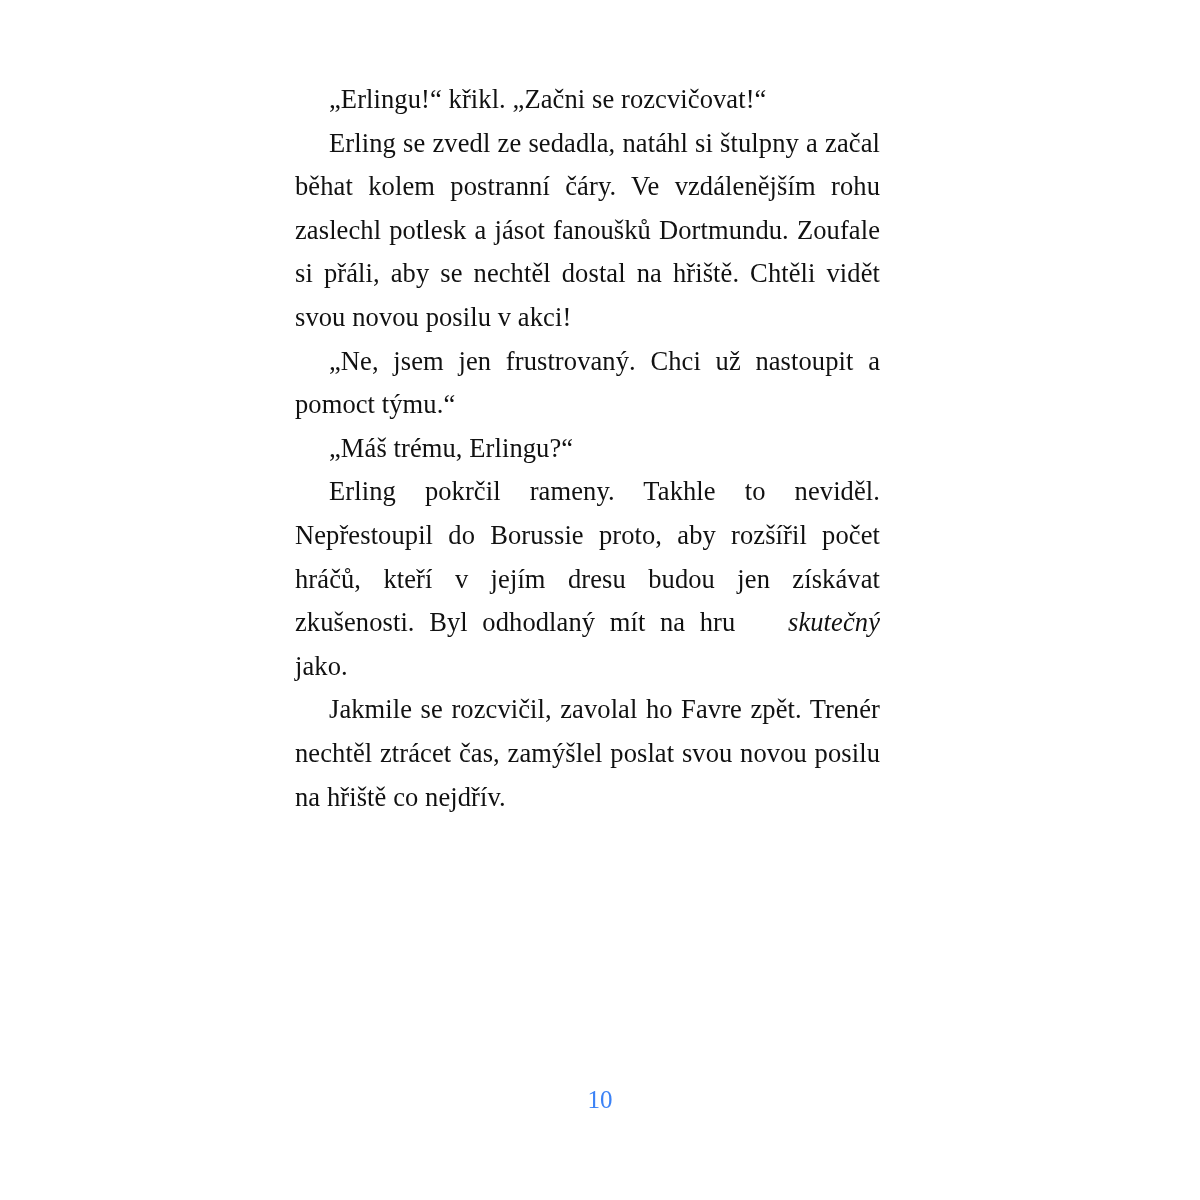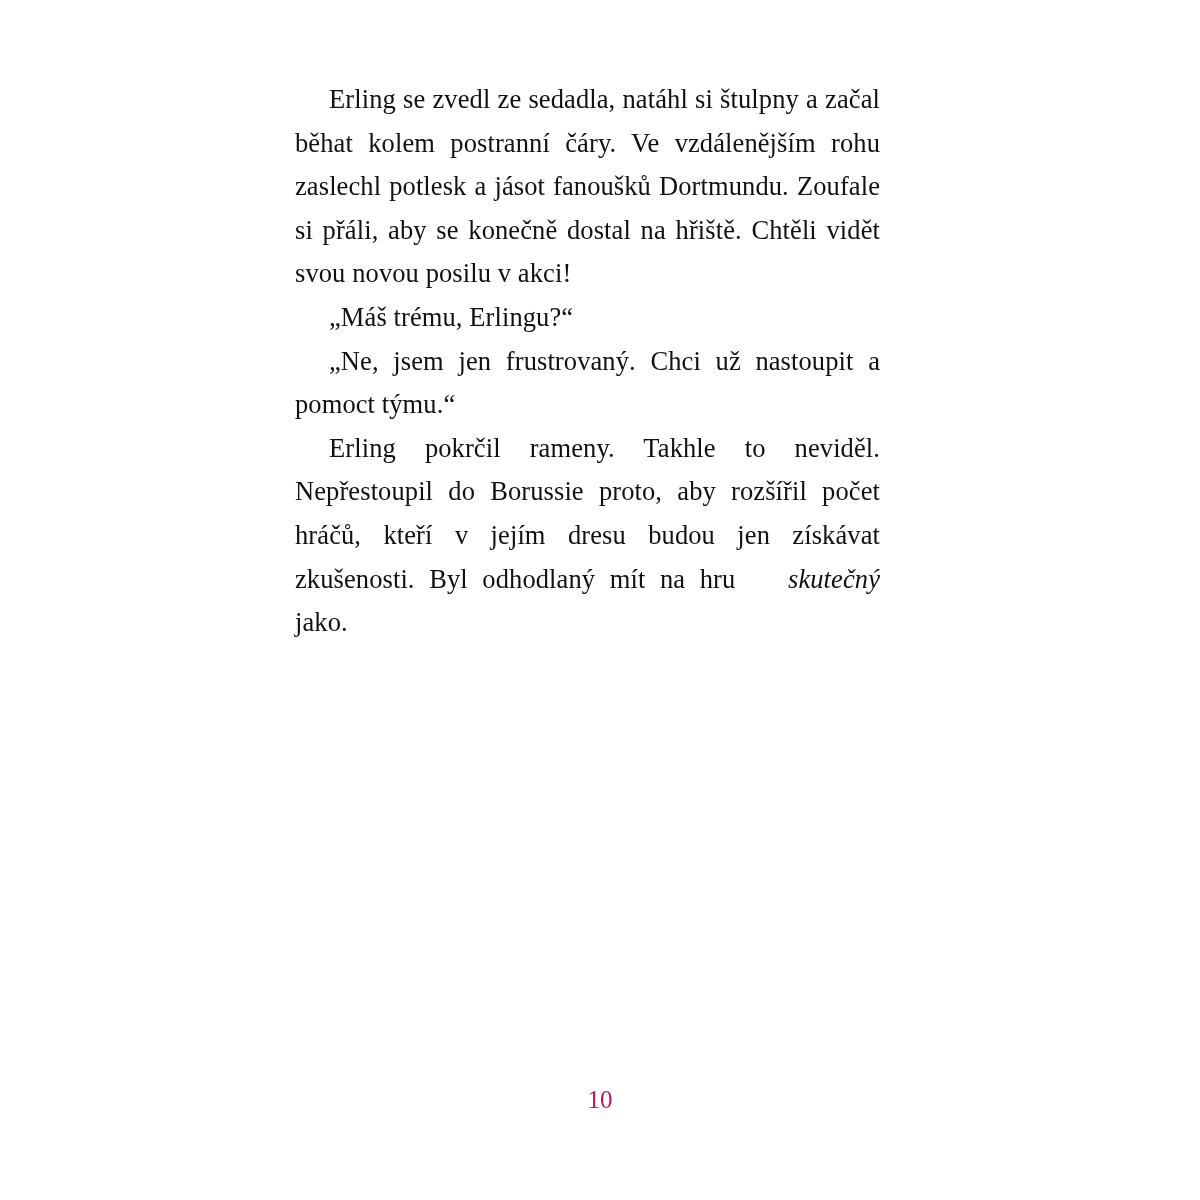--- a/index.html
+++ b/index.html
@@ -41,39 +41,41 @@
     margin-left: 38px;
   }
   .page-number {
     position: absolute;
     left: 0;
     right: 0;
     top: 1085px;
     text-align: center;
     font-size: 25px;
     line-height: 30px;
-    color: #be185d;
+    color: #3b82f6;
   }
 </style>
 </head>
 <body>
 
 <div class="page">
 
   <div class="text-column">
 
+    <p class="para">„Erlingu!“ křikl. „Začni se rozcvičovat!“</p>
 
-    <p class="para">Erling se zvedl ze sedadla, natáhl si štulpny a začal běhat kolem postranní čáry. Ve vzdálenějším rohu zaslechl potlesk a jásot fanoušků Dortmundu. Zoufale si přáli, aby se konečně dostal na hřiště. Chtěli vidět svou novou posilu v akci!</p>
+    <p class="para">Erling se zvedl ze sedadla, natáhl si štulpny a začal běhat kolem postranní čáry. Ve vzdálenějším rohu zaslechl potlesk a jásot fanoušků Dortmundu. Zoufale si přáli, aby se nechtěl dostal na hřiště. Chtěli vidět svou novou posilu v akci!</p>
 
 
+    <p class="para">„Ne, jsem jen frustrovaný. Chci už nastoupit a pomoct týmu.“</p>
+
     <p class="para">„Máš trému, Erlingu?“</p>
-
-    <p class="para">„Ne, jsem jen frustrovaný. Chci už nastoupit a pomoct týmu.“</p>
 
 
     <p class="para"><span>Erling pokrčil rameny. Takhle to neviděl. Nepřestoupil do Borussie proto, aby rozšířil počet hráčů, kteří v jejím dresu budou jen získávat zkušenosti. Byl odhodlaný mít na hru </span><em>skutečný</em><span> jako.</span></p>
 
+    <p class="para">Jakmile se rozcvičil, zavolal ho Favre zpět. Trenér nechtěl ztrácet čas, zamýšlel poslat svou novou posilu na hřiště co nejdřív.</p>
 
   </div>
 
   <div class="page-number">10</div>
 
 </div>
 
 </body></html>

